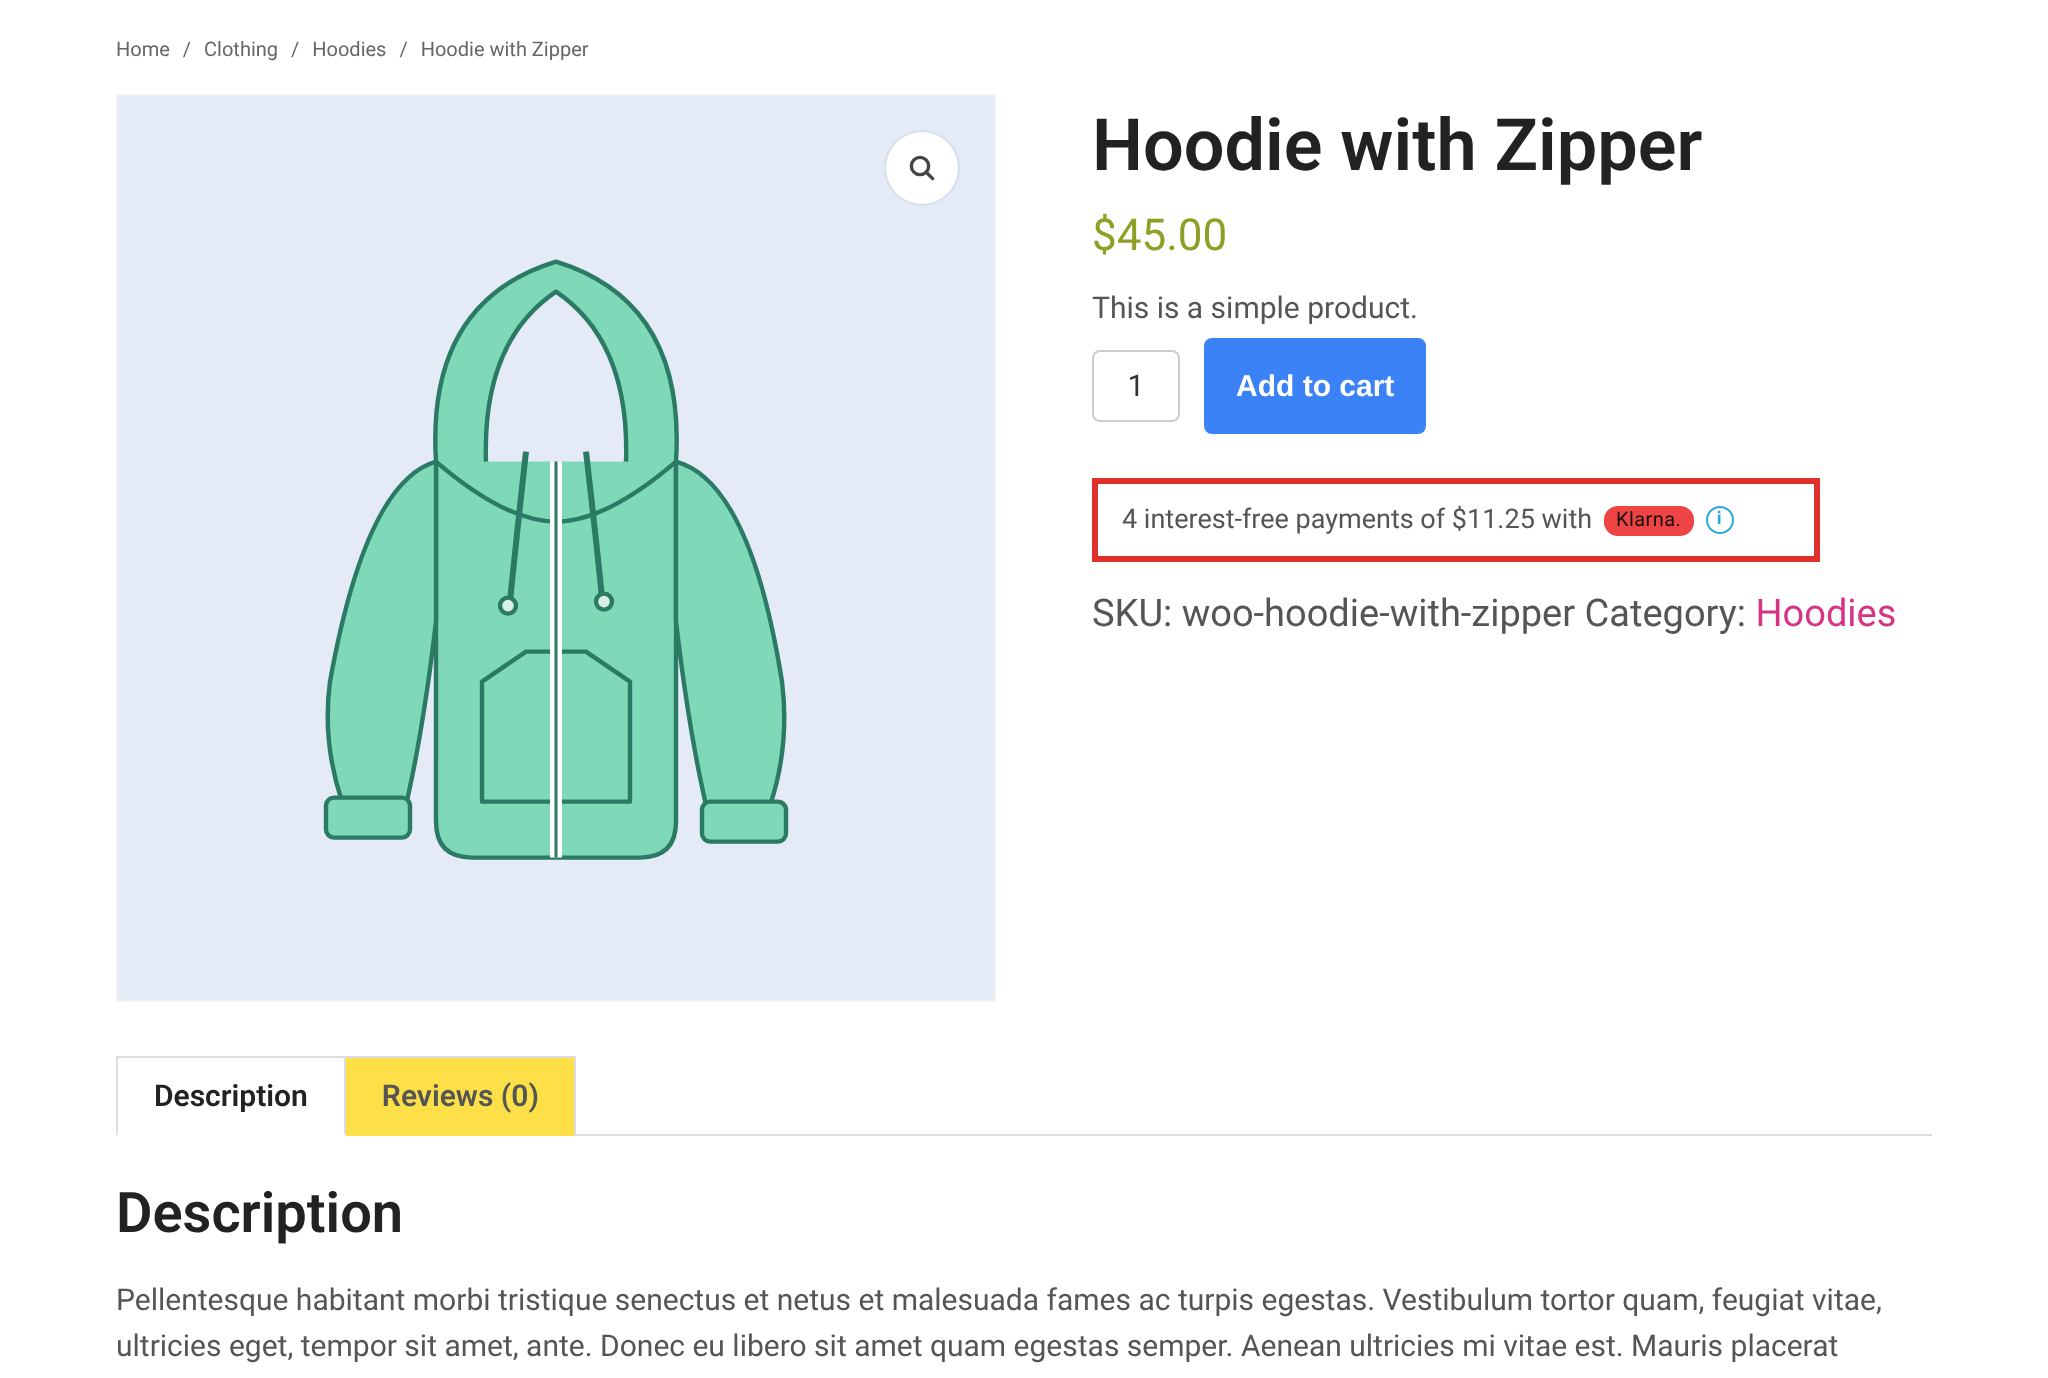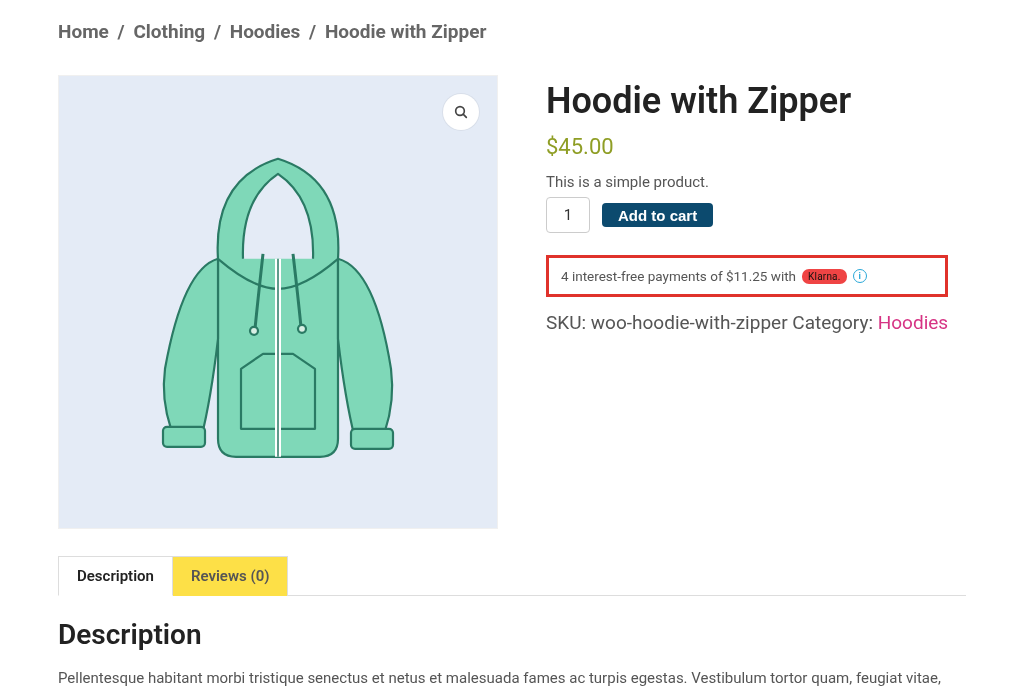--- a/index.html
+++ b/index.html
@@ -1,31 +1,31 @@
 <!DOCTYPE html>
 <html><head>
 <meta charset="utf-8">
 <style>
   * { box-sizing: border-box; margin: 0; padding: 0; }
   html, body { width: 1024px; height: 689px; font-family: -apple-system, BlinkMacSystemFont, "Segoe UI", Roboto, Helvetica, Arial, sans-serif; color:#333; background:#fff;}
   .page { padding: 20px 58px 0 58px; }
-  .breadcrumb { font-size:19px; color:#666; margin-bottom:32px;font-weight:bold; }
+  .breadcrumb { font-size:10px; color:#666; margin-bottom:16px; }
   .breadcrumb .crumb { cursor:pointer; }
   .breadcrumb .sep { margin:0 4px; }
   .product-row { display:flex; gap:48px; }
   .gallery { position:relative; width:440px; height:454px; background:#e4ebf6; border:1px solid #f0f0f0; flex-shrink:0;}
   .zoom-btn { position:absolute; top:18px; right:18px; width:36px; height:36px; border-radius:50%; background:#fff; display:flex; align-items:center; justify-content:center; cursor:pointer; box-shadow:0 0 0 1px rgba(0,0,0,0.05);}
   .summary { flex:1; padding-top:6px;}
   .title { font-size:36px; font-weight:600; color:#222; line-height:1.15; margin-bottom:12px;}
   .price { font-size:22px; font-weight:400; color:#8f9e25; margin-bottom:14px;}
   .shortdesc { font-size:15px; color:#555; margin-bottom:6px;}
   .cart-row { display:flex; align-items:center; gap:12px; margin-bottom:22px;}
   .qty { width:44px; height:36px; border:1px solid #ccc; border-radius:4px; font-size:15px; text-align:center; display:flex; align-items:center; justify-content:center; background:#fff;}
-  .addcart { height:24px; padding:4px 16px; background:#0c4a6e; color:#fff; border:none; border-radius:4px; font-size:15px; font-weight:600; cursor:pointer;}
-  .klarna-box { border:3px solid #e0322b; padding:10px 12px; margin-bottom:14px; display:flex; align-items:center; gap:6px; width:402px; max-width:100%;}
+  .addcart { height:48px; padding:4px 16px; background:#3b82f6; color:#fff; border:none; border-radius:4px; font-size:15px; font-weight:600; cursor:pointer;}
+  .klarna-box { border:3px solid #e0322b; padding:10px 12px; margin-bottom:14px; display:flex; align-items:center; gap:6px; width:364px; max-width:100%;}
   .klarna-text { font-size:13.5px; color:#555; }
   .klarna-pill { background:#ef4444; color:#17120f; font-weight:400; font-size:10px; padding:2px 6px 2px 6px; border-radius:7px; letter-spacing:0.2px;}
   .info-icon { width:14px; height:14px; border:1.5px solid #2aa8d8; border-radius:50%; color:#2aa8d8; font-size:9px; font-weight:700; display:inline-flex; align-items:center; justify-content:center; cursor:pointer; flex-shrink:0;}
   .meta { font-size:19px; color:#555; }
   .meta .link { color:#d63384; cursor:pointer;}
   .tabs-wrap { margin-top:26px; }
   .tablist { display:flex; border-bottom:1px solid #ddd; }
   .tab { padding:10px 18px; font-size:15px; font-weight:600; color:#555; border:1px solid #ddd; border-bottom:none; background:#fde047; position:relative; top:1px; cursor:pointer;}
   .tab.active { background:#fff; color:#222; border-top:1px solid #ddd; border-left:1px solid #ddd; border-right:1px solid #ddd; border-bottom:1px solid #fff;}
   .tab + .tab { border-left:none; }

